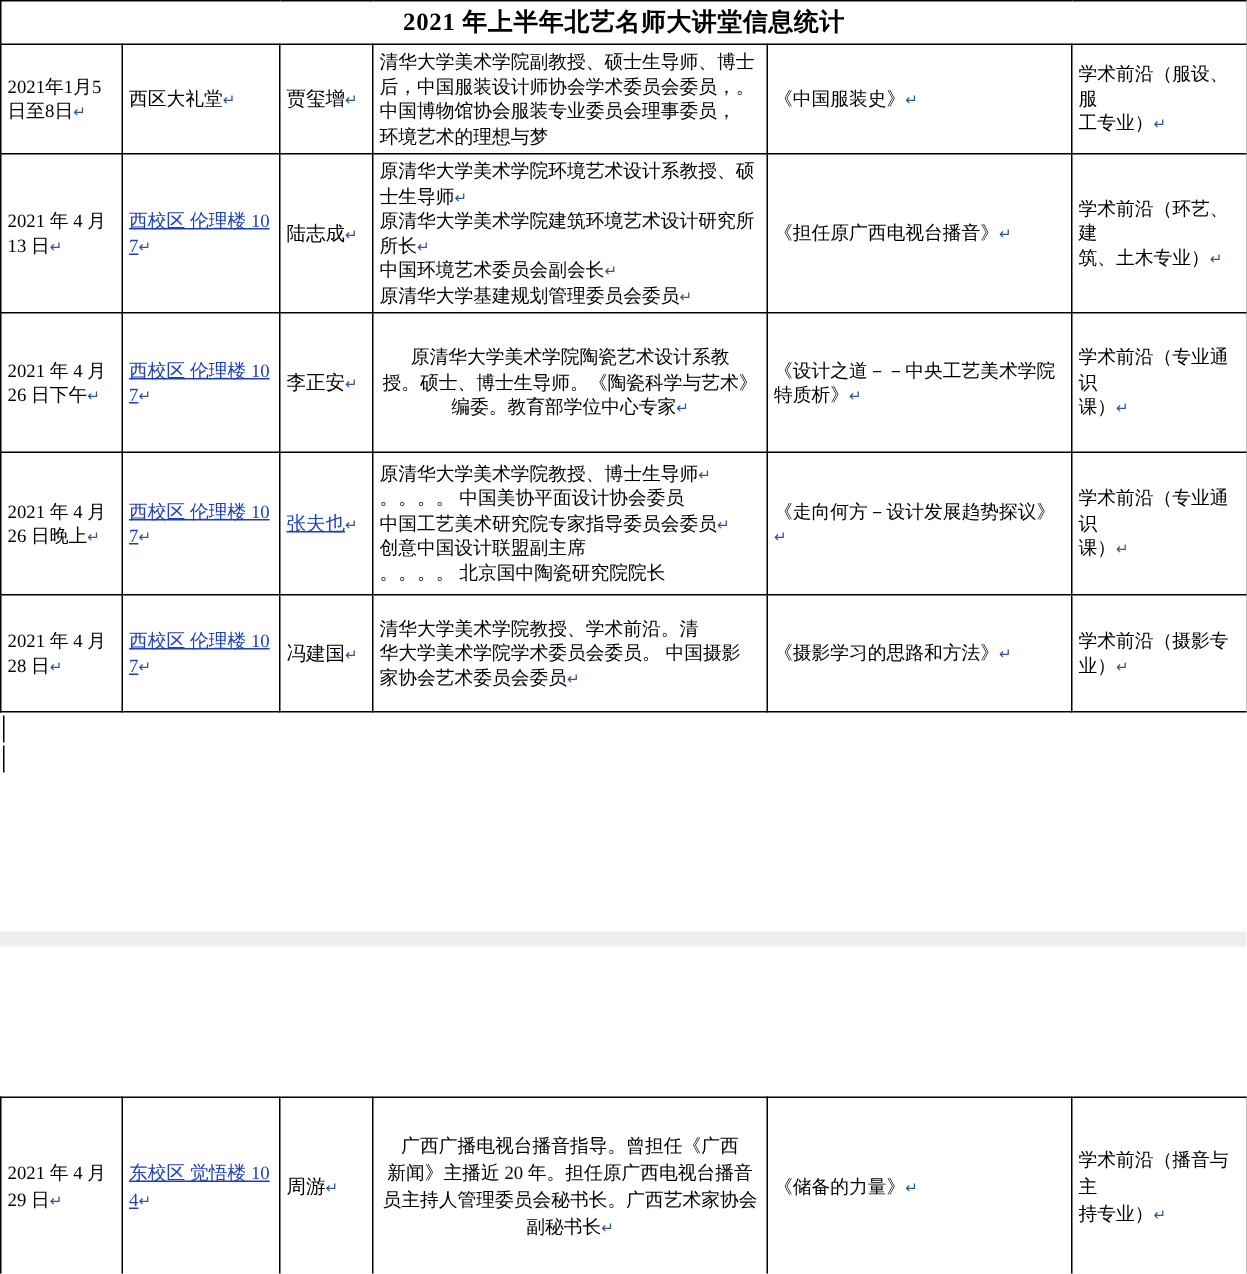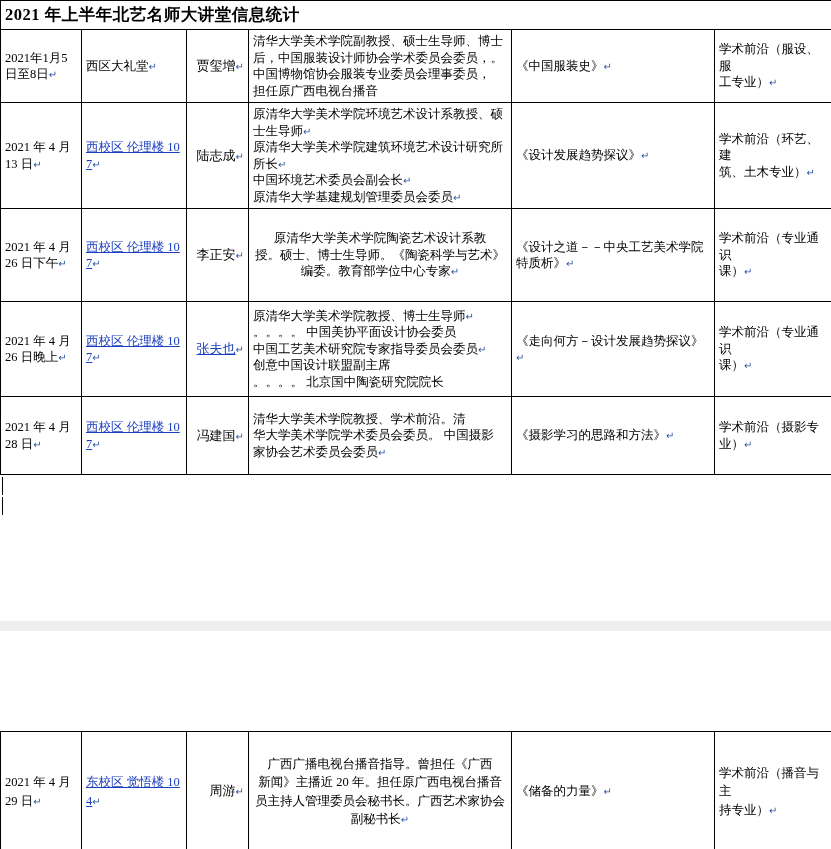--- a/index.html
+++ b/index.html
@@ -28,20 +28,21 @@
   }
   table.doc-table td, table.doc-table th {
     border: 1px solid #000000;
     vertical-align: middle;
     padding: 3px 4px;
     line-height: 1.32;
     word-break: break-all;
   }
   .title-cell {
     border: 1px solid #000000;
+    text-align: center;
     font-weight: bold;
     font-size: 16.5px;
     letter-spacing: 0.5px;
     padding: 3px 0 4px 0;
     height: 22px;
   }
   .hdr td {
     text-align: center;
     font-weight: bold;
     font-size: 14px;
@@ -64,21 +65,21 @@
     text-align: left;
     padding-left: 5px;
     margin-left: 11px;
   }
   .cell-place .lnk {
     color: #1b3fbf;
     text-decoration: underline;
   }
   .cell-speaker {
     font-size: 13px;
-    text-align: right;
+    text-align: left;
   }
   .cell-speaker .lnk {
     color: #1b3fbf;
     text-decoration: underline;
     margin-top: 36px;
   }
   .cell-unit {
     font-size: 12.5px;
     text-align: left;
   }
@@ -149,40 +150,40 @@
         <td class="title-cell" colspan="6"><span>2021 年上半年北艺名师大讲堂信息统计</span></td>
       </tr>
 
       <tr style="height:56px">
         <td class="cell-time"><span>2021年1月5日至8日</span><span class="pilcrow">↵</span></td>
         <td class="cell-place"><span>西区大礼堂</span><span class="pilcrow">↵</span></td>
         <td class="cell-speaker"><span>贾玺增</span><span class="pilcrow">↵</span></td>
         <td class="cell-unit">
           <span class="br-mark">清华大学美术学院副教授、硕士生导师、博士后，中国服装设计师协会学术委员会委员，。</span>
           <span class="br-mark">中国博物馆协会服装专业委员会理事委员，</span>
-          <span class="br-mark">担任原广西电视台播音</span>
+          <span class="br-mark">环境艺术的理想与梦</span>
         </td>
         <td class="cell-lecture"><span>《中国服装史》</span><span class="pilcrow">↵</span></td>
         <td class="cell-type">
           <span class="br-mark">学术前沿（服设、服</span>
           <span class="br-mark"><span>工专业）</span><span class="pilcrow">↵</span></span>
         </td>
       </tr>
 
       <tr style="height:95px">
         <td class="cell-time"><span>2021 年 4 月 13 日</span><span class="pilcrow">↵</span></td>
         <td class="cell-place"><span class="lnk">西校区 伦理楼 107</span><span class="pilcrow">↵</span></td>
         <td class="cell-speaker"><span>陆志成</span><span class="pilcrow">↵</span></td>
         <td class="cell-unit">
           <span class="br-mark"><span>原清华大学美术学院环境艺术设计系教授、硕士生导师</span><span class="pilcrow">↵</span></span>
           <span class="br-mark"><span>原清华大学美术学院建筑环境艺术设计研究所所长</span><span class="pilcrow">↵</span></span>
           <span class="br-mark"><span>中国环境艺术委员会副会长</span><span class="pilcrow">↵</span></span>
           <span class="br-mark"><span>原清华大学基建规划管理委员会委员</span><span class="pilcrow">↵</span></span>
         </td>
-        <td class="cell-lecture"><span>《设计发展趋势探议》</span><span class="pilcrow">↵</span></td>
+        <td class="cell-lecture"><span>《担任原广西电视台播音》</span><span class="pilcrow">↵</span></td>
         <td class="cell-type">
           <span class="br-mark">学术前沿（环艺、建</span>
           <span class="br-mark"><span>筑、土木专业）</span><span class="pilcrow">↵</span></span>
         </td>
       </tr>
 
       <tr style="height:93px">
         <td class="cell-time"><span>2021 年 4 月 26 日下午</span><span class="pilcrow">↵</span></td>
         <td class="cell-place"><span class="lnk">西校区 伦理楼 107</span><span class="pilcrow">↵</span></td>
         <td class="cell-speaker"><span>李正安</span><span class="pilcrow">↵</span></td>

